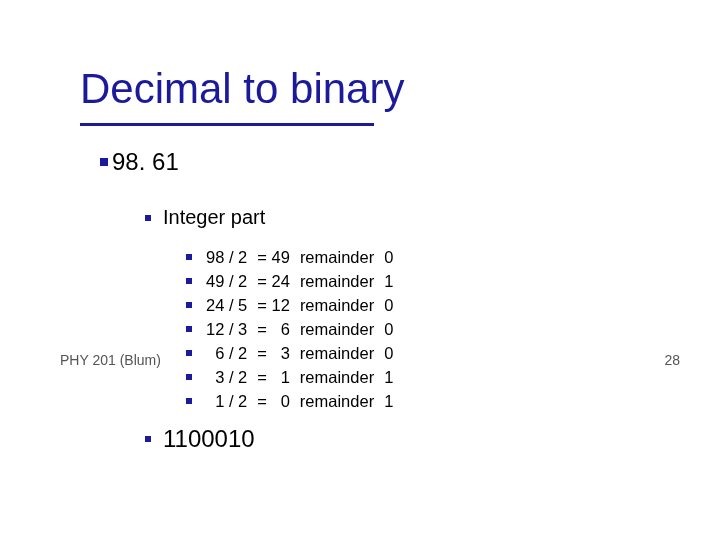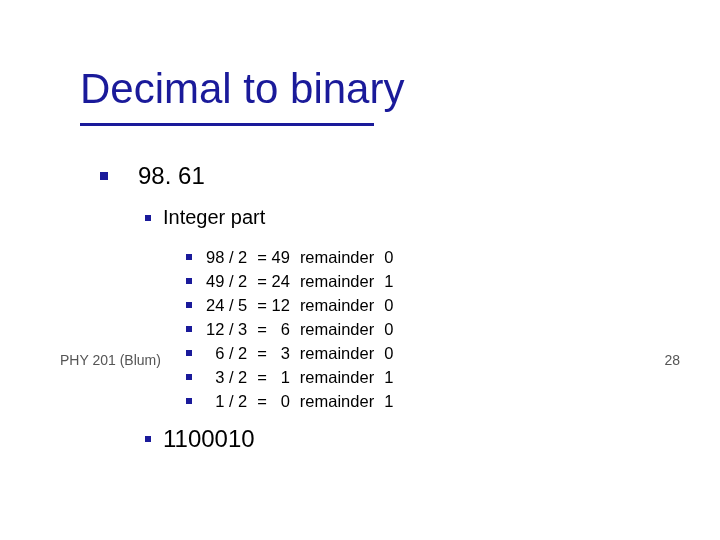--- a/index.html
+++ b/index.html
@@ -51,26 +51,26 @@
     width: 6px;
     height: 6px;
     background: #1a1a9a;
     vertical-align: middle;
     flex-shrink: 0;
   }
 
   .lvl1 {
     position: absolute;
     left: 100px;
-    top: 162px;
+    top: 148px;
     font-size: 24px;
     color: #000;
     display: flex;
     align-items: center;
-    gap: 30px;
+    gap: 4px;
   }
   .lvl2 {
     position: absolute;
     left: 145px;
     top: 206px;
     font-size: 20px;
     color: #000;
     display: flex;
     align-items: center;
     gap: 12px;

